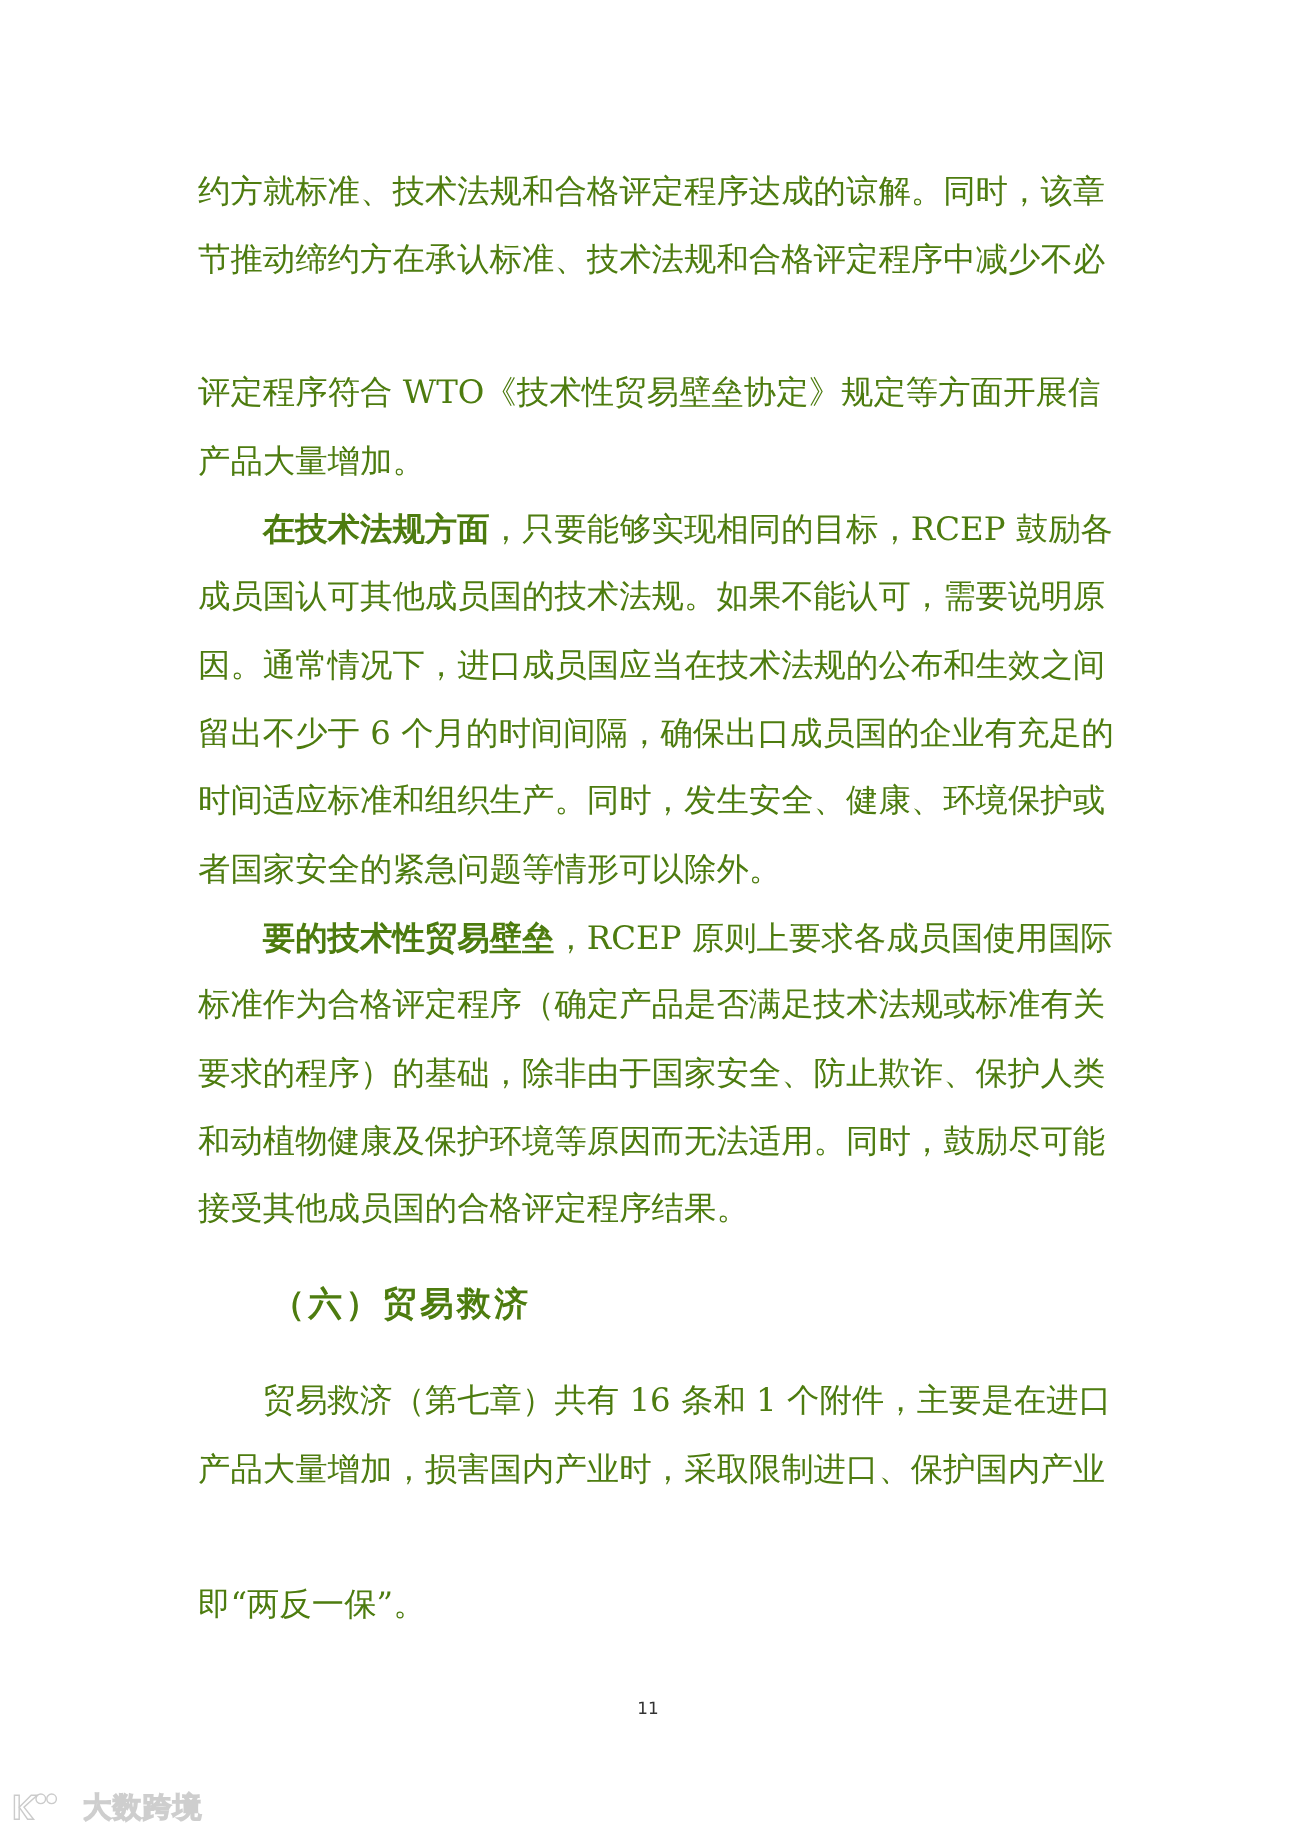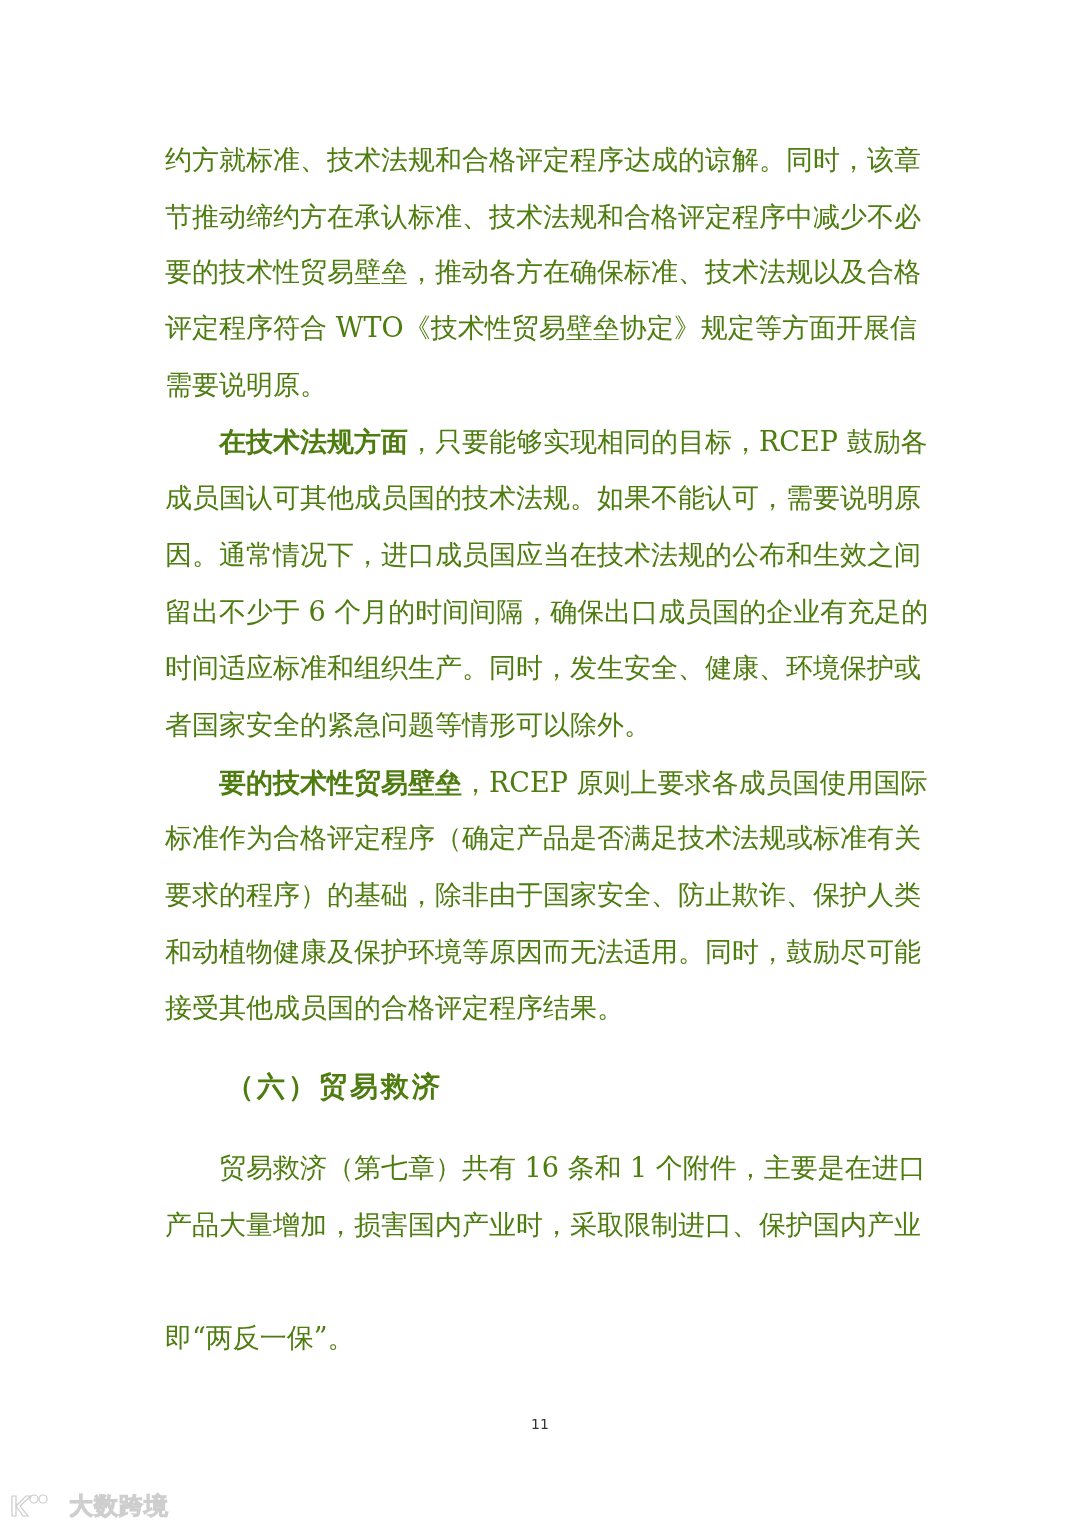--- a/index.html
+++ b/index.html
@@ -89,23 +89,22 @@
       letter-spacing: 1px;
     }
   </style>
 </head>
 <body>
 
 <div class="page">
 
   <div class="line" style="top:140px">约方就标准、技术法规和合格评定程序达成的谅解。同时，该章</div>
   <div class="line" style="top:197px">节推动缔约方在承认标准、技术法规和合格评定程序中减少不必</div>
-  <div class="line" style="top:252px">要的技术性贸易壁垒，推动各方在确保标准、技术法规以及合格</div>
   <div class="line" style="top:308px">评定程序符合 WTO《技术性贸易壁垒协定》规定等方面开展信</div>
-  <div class="line last" style="top:365px">需要说明原。</div>
+  <div class="line last" style="top:365px">产品大量增加。</div>
 
   <div class="line indent" style="top:422px"><span class="bold">在技术法规方面</span><span>，只要能够实现相同的目标，RCEP 鼓励各</span></div>
   <div class="line" style="top:478px">成员国认可其他成员国的技术法规。如果不能认可，需要说明原</div>
   <div class="line" style="top:535px">因。通常情况下，进口成员国应当在技术法规的公布和生效之间</div>
   <div class="line" style="top:592px">留出不少于 6 个月的时间间隔，确保出口成员国的企业有充足的</div>
   <div class="line" style="top:648px">时间适应标准和组织生产。同时，发生安全、健康、环境保护或</div>
   <div class="line last" style="top:705px">者国家安全的紧急问题等情形可以除外。</div>
 
   <div class="line indent" style="top:763px"><span class="bold">要的技术性贸易壁垒</span><span>，RCEP 原则上要求各成员国使用国际</span></div>
   <div class="line" style="top:818px">标准作为合格评定程序（确定产品是否满足技术法规或标准有关</div>

